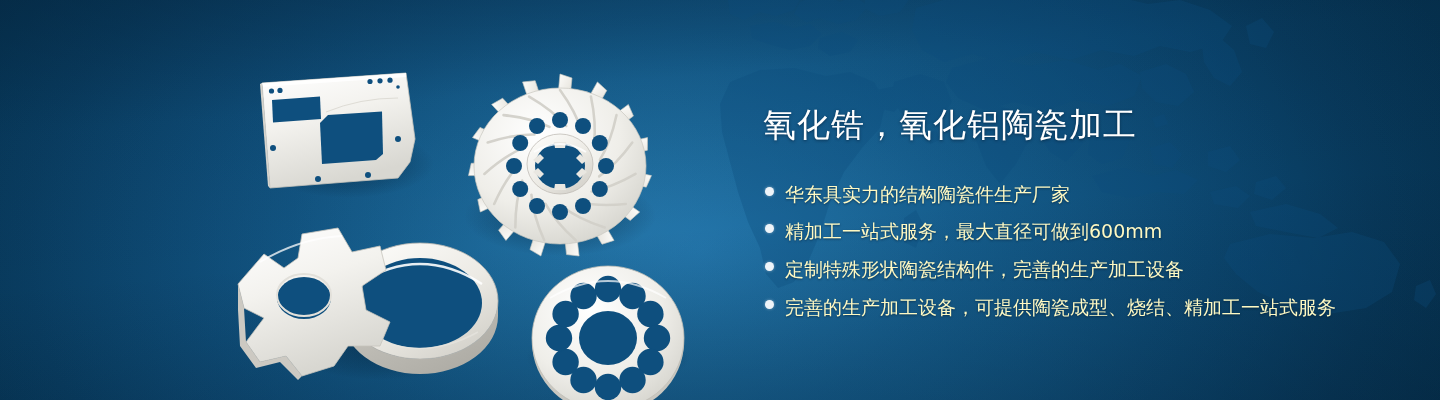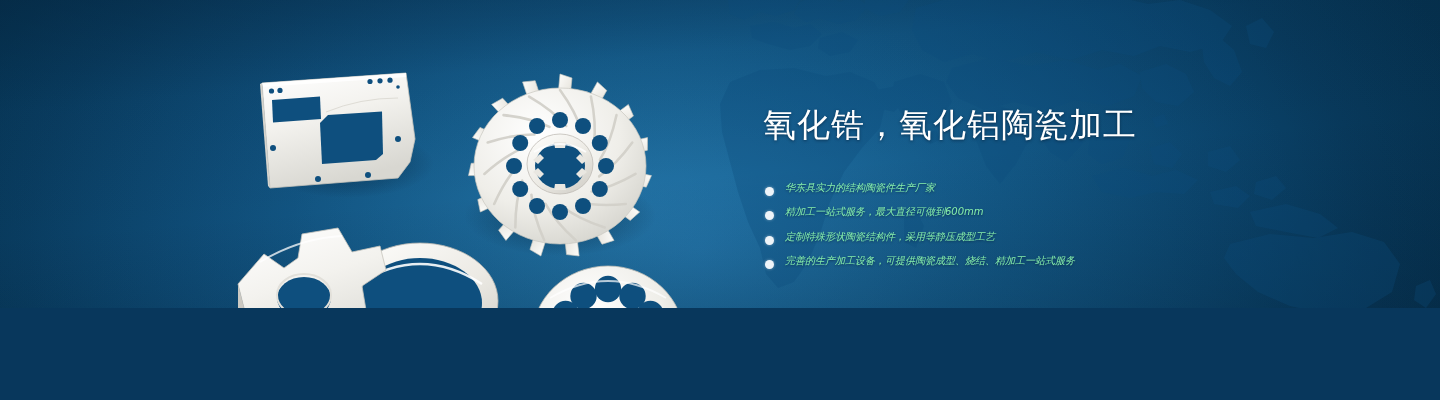--- a/index.html
+++ b/index.html
@@ -2,21 +2,21 @@
 <html lang="zh"><head>
 <meta charset="utf-8">
 <title>Ceramic Banner</title>
 <style>
   html,body{margin:0;padding:0;background:#08375c;}
   *{box-sizing:border-box;}
 
   .banner{
     position:relative;
     width:1440px;
-    height:308px;
+    height:400px;
     overflow:hidden;
     font-family:"DejaVu Sans","Liberation Sans",sans-serif;
     background:#0a4a78;
   }
 
   
   .bg-base{
     position:absolute; inset:0;
     background:
       radial-gradient(ellipse 820px 520px at 700px 250px,
@@ -71,26 +71,25 @@
   }
   .bullets{
     list-style:none;
     margin:36px 0 0 0;
     padding:0;
   }
   .bullet{
     position:relative;
     padding-left:22px;
     margin-bottom:10px;
-    font-size:10px;
+    font-size:19px;
     line-height:1.45;
-    color:#86efac;
+    color:#fef9c3;
     text-shadow:0 1px 2px rgba(0,18,36,.5);
     white-space:nowrap;
-    font-style:italic;
   }
   .bullet:last-child{ margin-bottom:12px; }
   .bullet-dot{
     position:absolute;
     left:2px; top:6px;
     width:9px; height:9px;
     border-radius:50%;
     background:#eef4f9;
     box-shadow:0 0 3px rgba(255,255,255,.45);
   }
@@ -340,21 +339,21 @@
       <li class="bullet">
         <span class="bullet-dot"></span>
         <span>华东具实力的结构陶瓷件生产厂家</span>
       </li>
       <li class="bullet">
         <span class="bullet-dot"></span>
         <span>精加工一站式服务，最大直径可做到600mm</span>
       </li>
       <li class="bullet">
         <span class="bullet-dot"></span>
-        <span>定制特殊形状陶瓷结构件，采用等静压成型工艺</span>
+        <span>定制特殊形状陶瓷结构件，完善的生产加工设备</span>
       </li>
       <li class="bullet">
         <span class="bullet-dot"></span>
         <span>完善的生产加工设备，可提供陶瓷成型、烧结、精加工一站式服务</span>
       </li>
     </ul>
   </div>
 
 </div>
 

